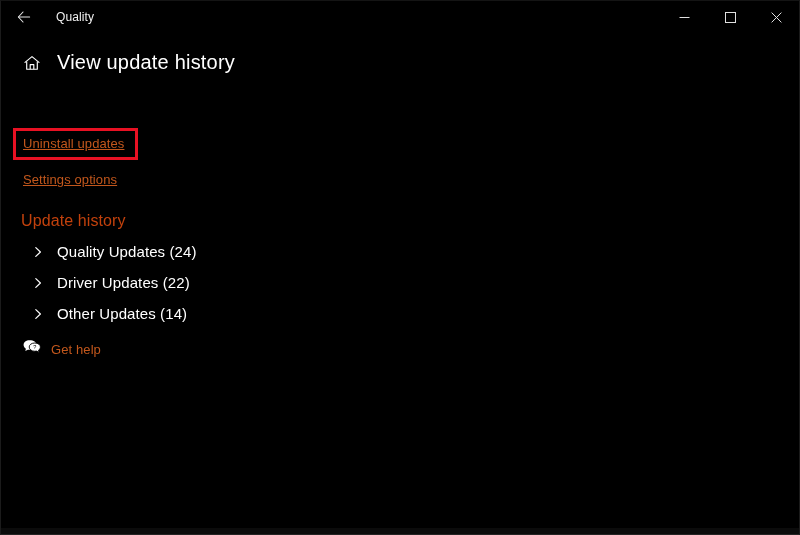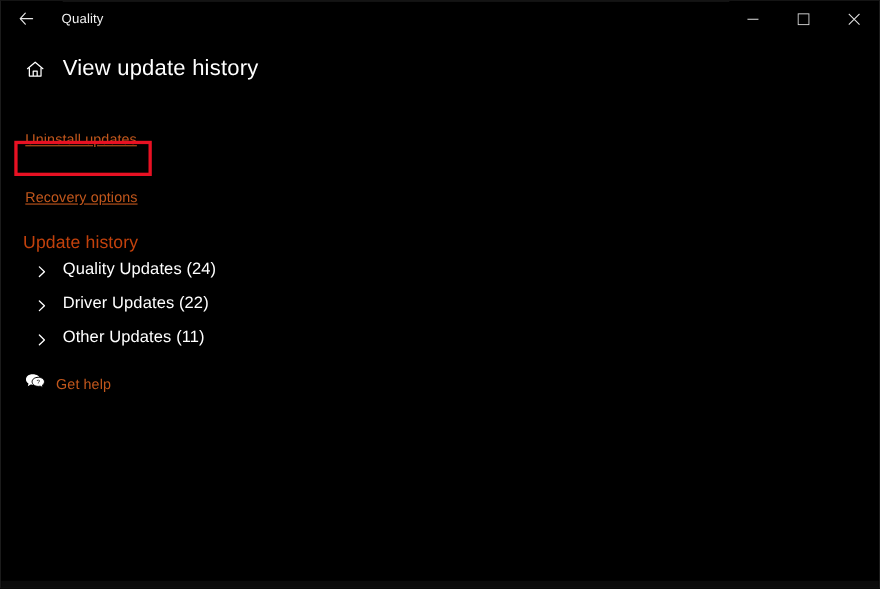--- a/index.html
+++ b/index.html
@@ -116,21 +116,21 @@
   .link {
     position: absolute;
     font-size: 13px;
     color: #c2571c;
     white-space: nowrap;
     letter-spacing: 0.1px;
   }
 
   #uninstall-updates-link {
     left: 22px;
-    top: 86px;
+    top: 103px;
   }
   #recovery-options-link {
     left: 22px;
     top: 139px;
   }
 
   
   #annotation-box {
     position: absolute;
     left: 12px;
@@ -153,21 +153,21 @@
   }
 
   #update-groups {
     position: absolute;
     left: 26px;
     top: 203px;
     width: 300px;
   }
   .update-group {
     display: flex;
-    align-items: flex-start;
+    align-items: center;
     height: 31px;
     cursor: default;
   }
   .chevron {
     width: 22px;
     height: 22px;
     display: flex;
     align-items: center;
     justify-content: center;
     flex: 0 0 auto;
@@ -267,21 +267,21 @@
           <path d="M8.2 16.2 L8.2 11.6 L11.8 11.6 L11.8 16.2" fill="none" stroke="#ffffff" stroke-width="1.15" stroke-linejoin="round"></path>
         </svg>
       </span>
       <div id="page-title">View update history</div>
     </div>
 
     <a class="link" id="uninstall-updates-link" href="#">Uninstall updates</a>
 
     <div id="annotation-box"></div>
 
-    <a class="link" id="recovery-options-link" href="#">Recovery options</a>
+    <a class="link" id="recovery-options-link" href="#">Settings options</a>
 
     <div id="update-history-heading">Update history</div>
 
     <div id="update-groups">
 
       <div class="update-group">
         <span class="chevron">
           <svg width="14" height="14" viewBox="0 0 14 14">
             <path d="M4.8 2.6 L9.4 7 L4.8 11.4" fill="none" stroke="#ffffff" stroke-width="1.2" stroke-linecap="round" stroke-linejoin="round"></path>
           </svg>
@@ -297,21 +297,21 @@
         </span>
         <span class="group-label">Driver Updates (22)</span>
       </div>
 
       <div class="update-group">
         <span class="chevron">
           <svg width="14" height="14" viewBox="0 0 14 14">
             <path d="M4.8 2.6 L9.4 7 L4.8 11.4" fill="none" stroke="#ffffff" stroke-width="1.2" stroke-linecap="round" stroke-linejoin="round"></path>
           </svg>
         </span>
-        <span class="group-label">Other Updates (11)</span>
+        <span class="group-label">Other Updates (14)</span>
       </div>
 
     </div>
 
     <div id="get-help-row">
       <span id="get-help-icon">
         <svg width="18" height="16" viewBox="0 0 18 16">
           <path d="M6.6 1.2 C10.6 1.2 13.6 3.2 13.6 6.0 C13.6 8.8 10.6 10.8 6.6 10.8
                    C6.0 10.8 5.4 10.75 4.9 10.65 L2.3 12.1 L2.9 9.7
                    C1.5 8.75 0.6 7.45 0.6 6.0 C0.6 3.2 3.0 1.2 6.6 1.2 Z" fill="#ffffff"></path>

